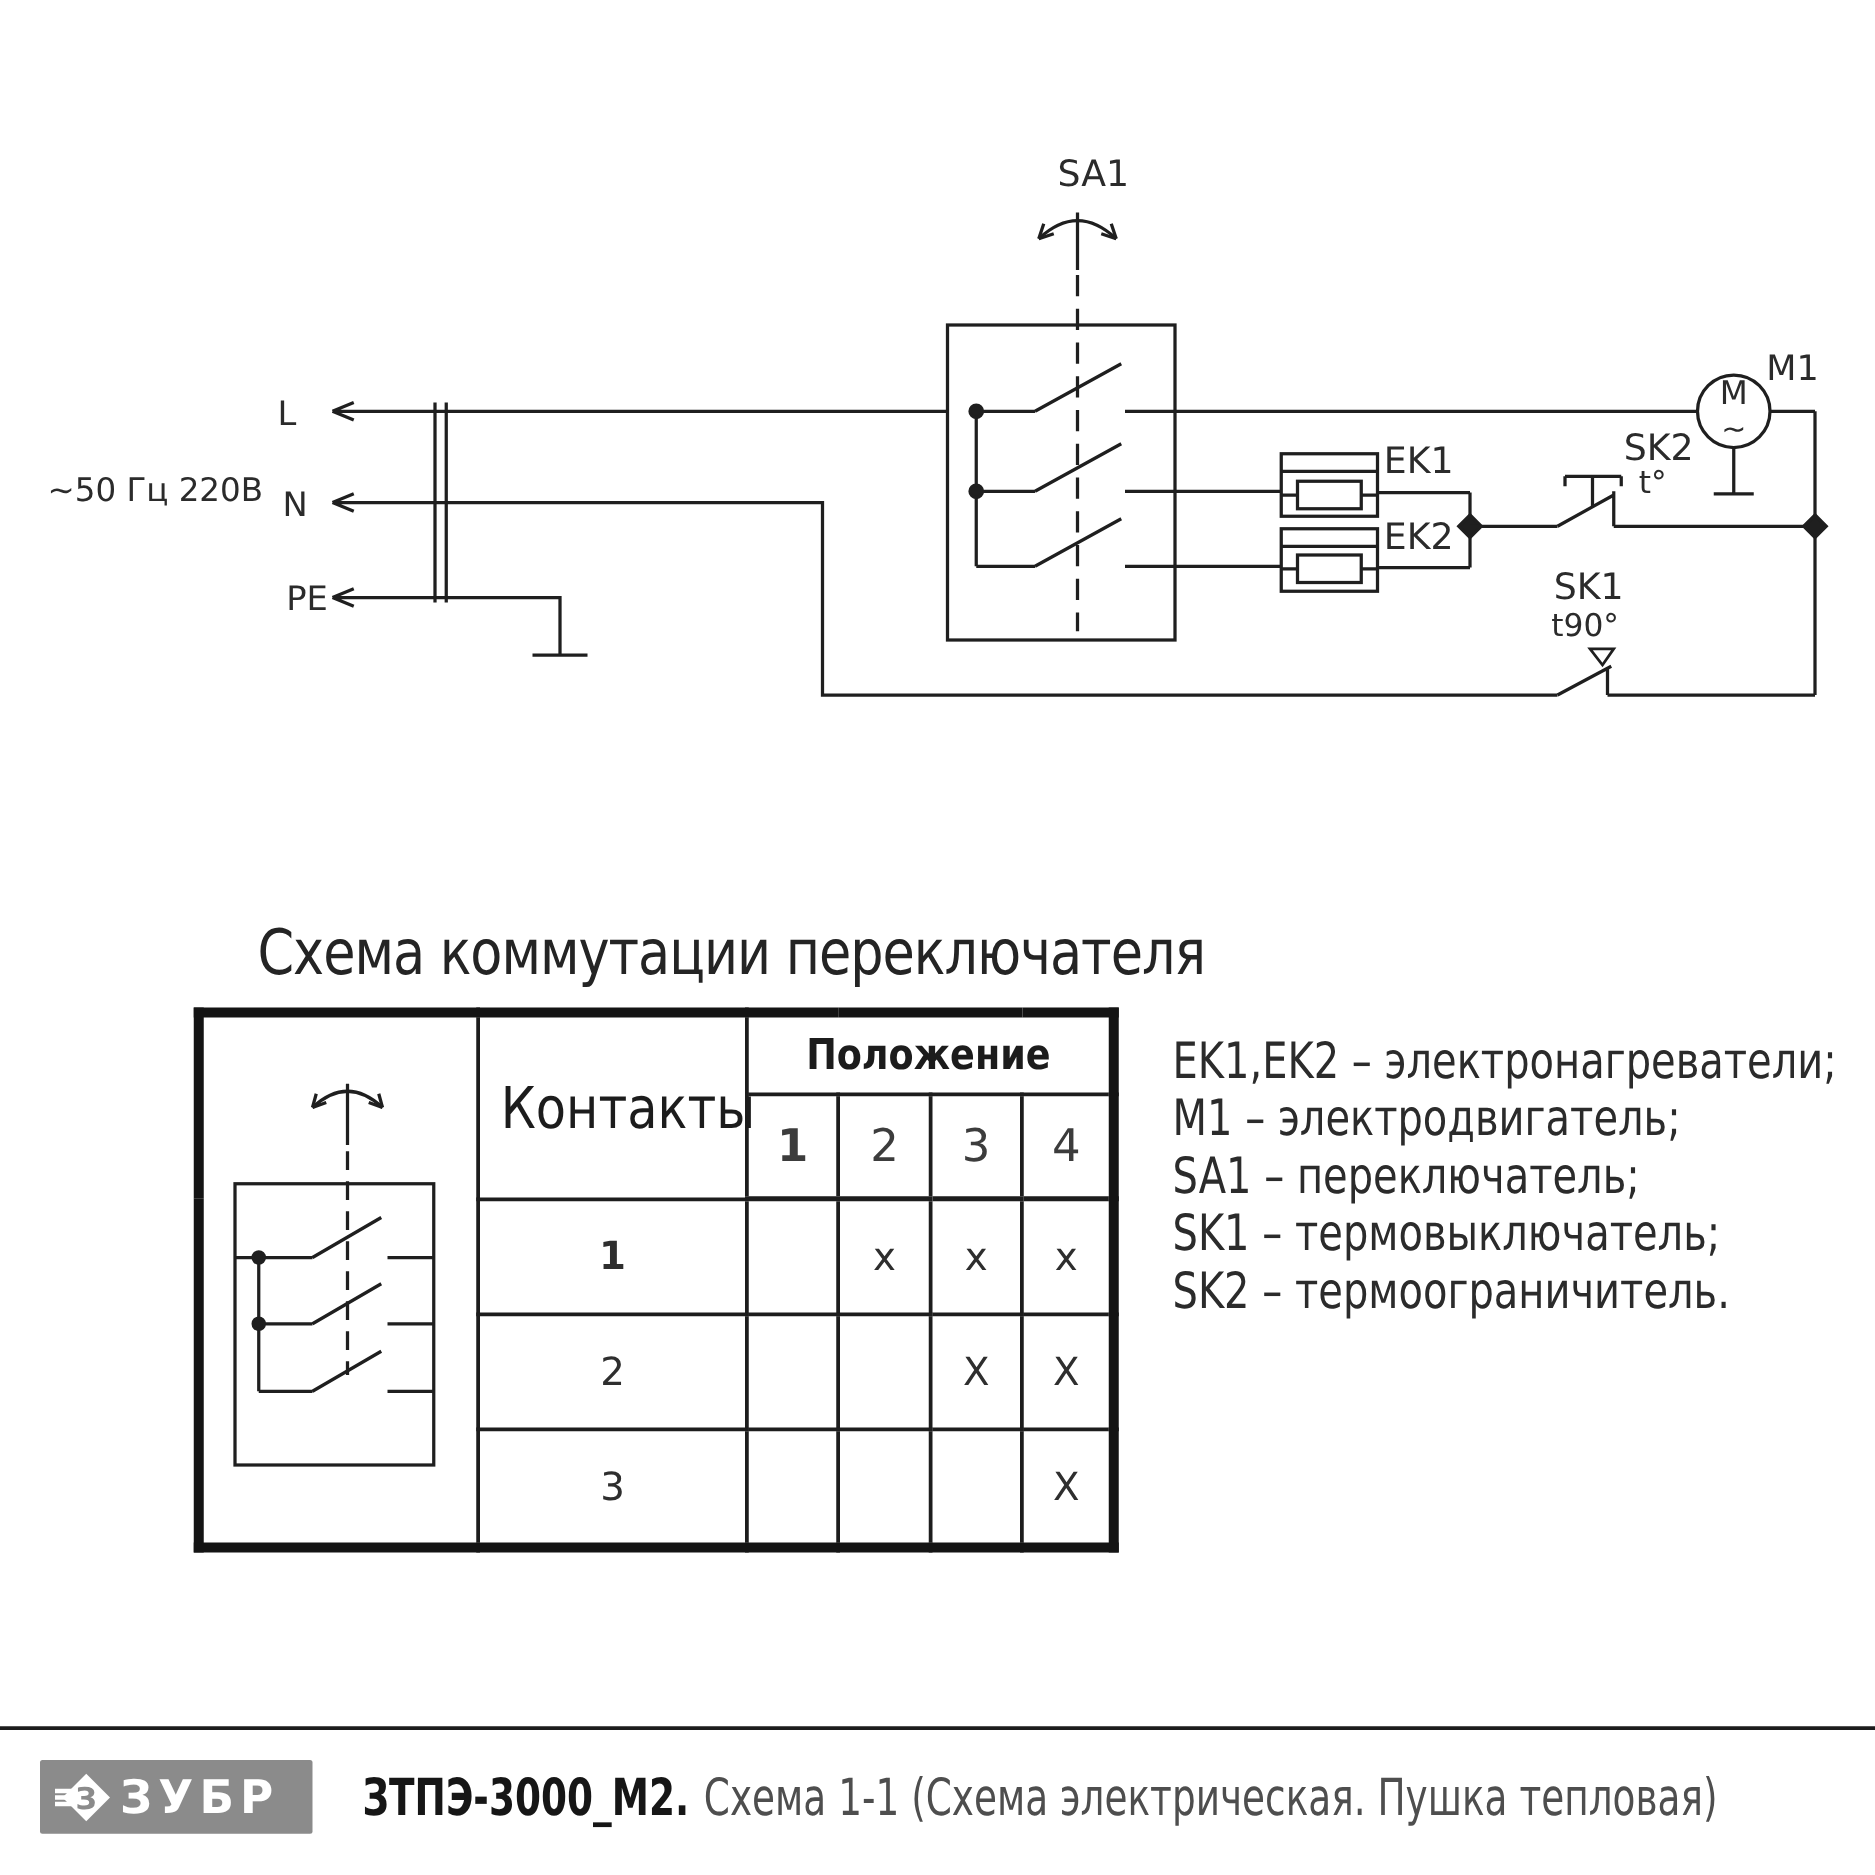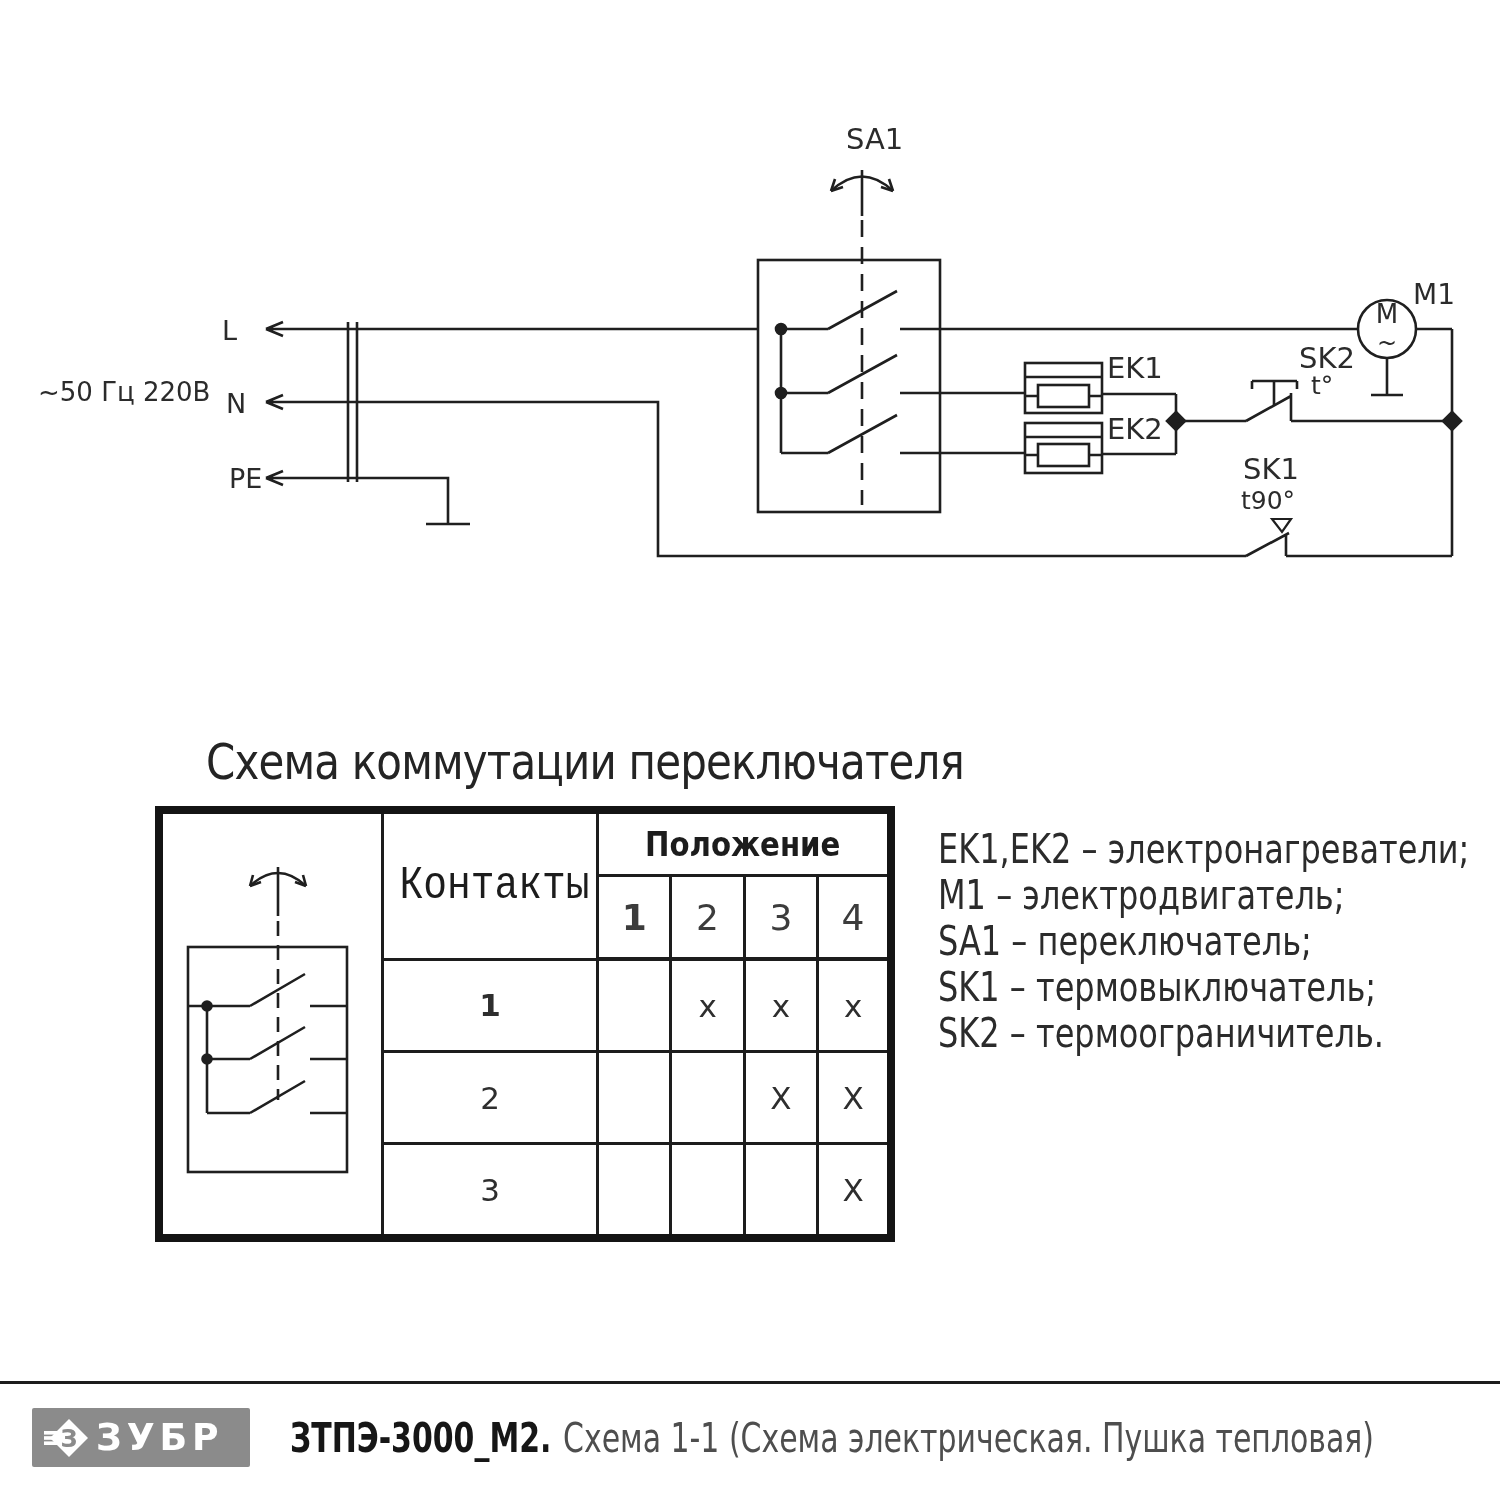--- a/index.html
+++ b/index.html
@@ -11,21 +11,21 @@
   
   .schema-title{left:206px;top:733px;font-size:50px;color:#242424;white-space:nowrap;
     letter-spacing:-1px;transform:scaleX(0.84);transform-origin:left top;}
 
   
   table.ktable{position:absolute;left:155px;top:806px;z-index:2;border-collapse:collapse;
     table-layout:fixed;width:740px;background:transparent;border:8px solid #141414;}
   table.ktable td{border:3px solid #1d1d1d;padding:0;margin:0;text-align:center;
     vertical-align:middle;color:#2e2e2e;background:transparent;}
   td.c-switch{width:218px;border-right:4px solid #1d1d1d;}
-  td.c-kont{width:212px;border-right:4px solid #1d1d1d;border-bottom:4px solid #1d1d1d;font-family:Liberation Mono, monospace;}
+  td.c-kont{width:212px;border-right:4px solid #1d1d1d;border-bottom:4px solid #1d1d1d;}
   td.c-pos{border-bottom:6px solid #141414;height:60px;font-weight:bold;}
   .hdr-kont{display:inline-block;font-size:46px;color:#1c1c1c;transform:scaleX(0.86);transform-origin:center;white-space:nowrap;}
   .hdr-pos{display:inline-block;font-size:34px;color:#1c1c1c;transform:scaleX(0.86);transform-origin:center;white-space:nowrap;}
   tr.r-num td{height:80px;font-size:36px;border-bottom:4px solid #1d1d1d;color:#3c3c3c;}
   tr.r-body td{height:89px;font-size:31px;color:#2e2e2e;}
   td.rowlab{font-size:33px;}
   .bd{font-weight:bold;color:#111;}
 
   
   .legend{left:938px;top:826px;}

